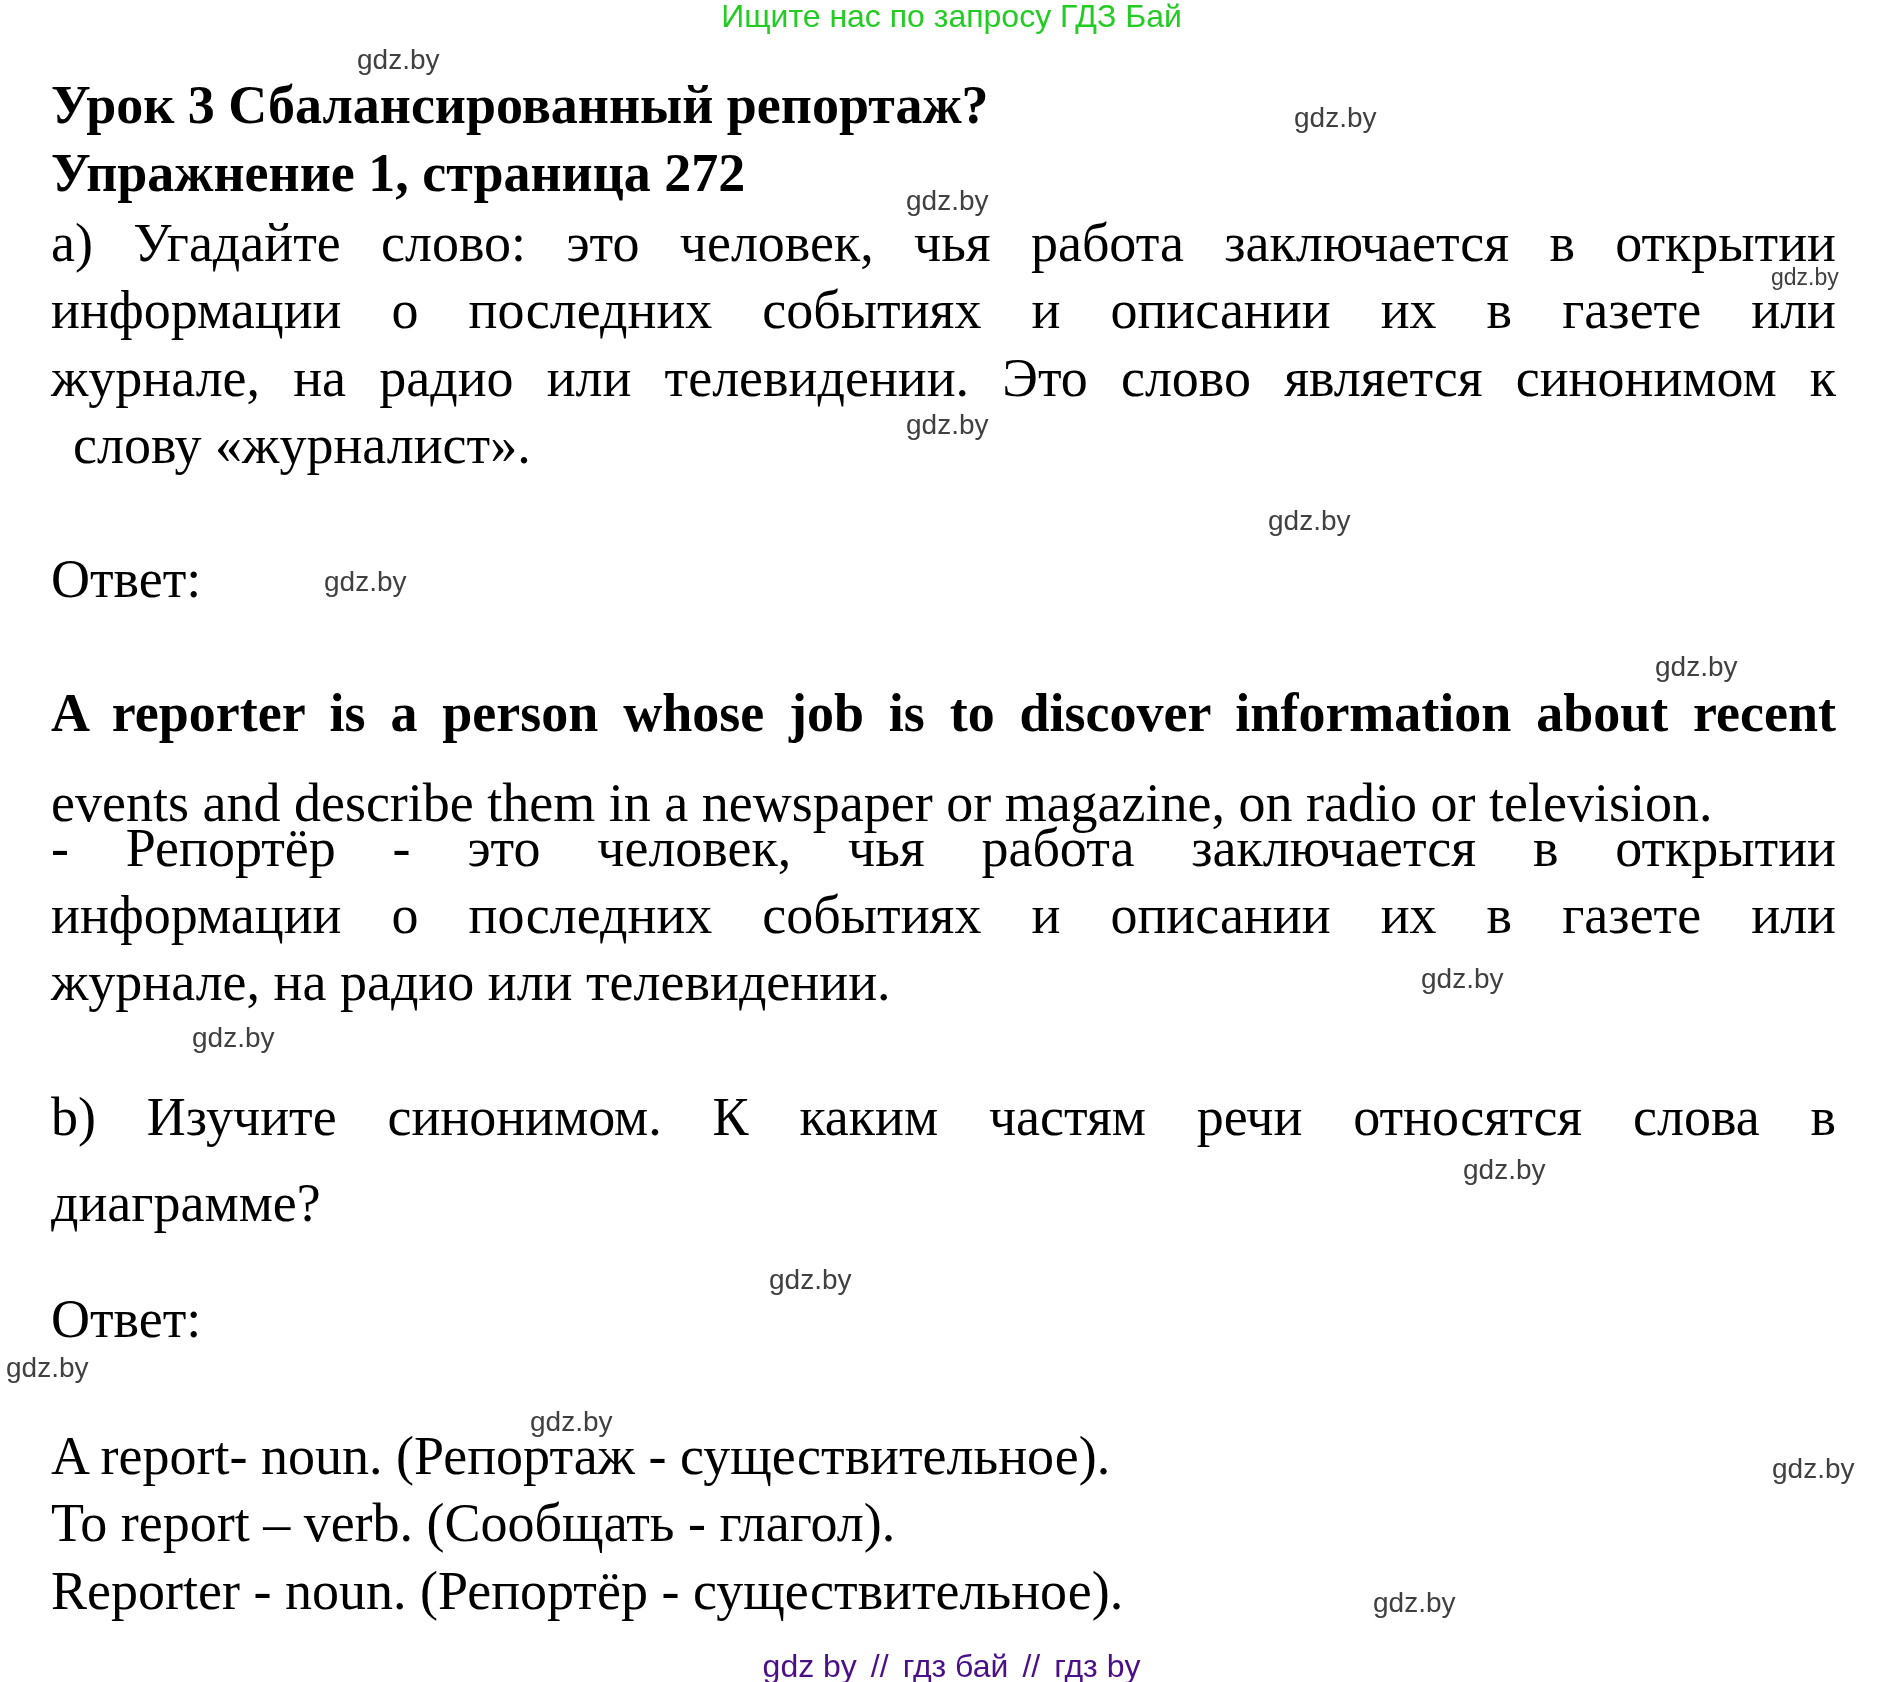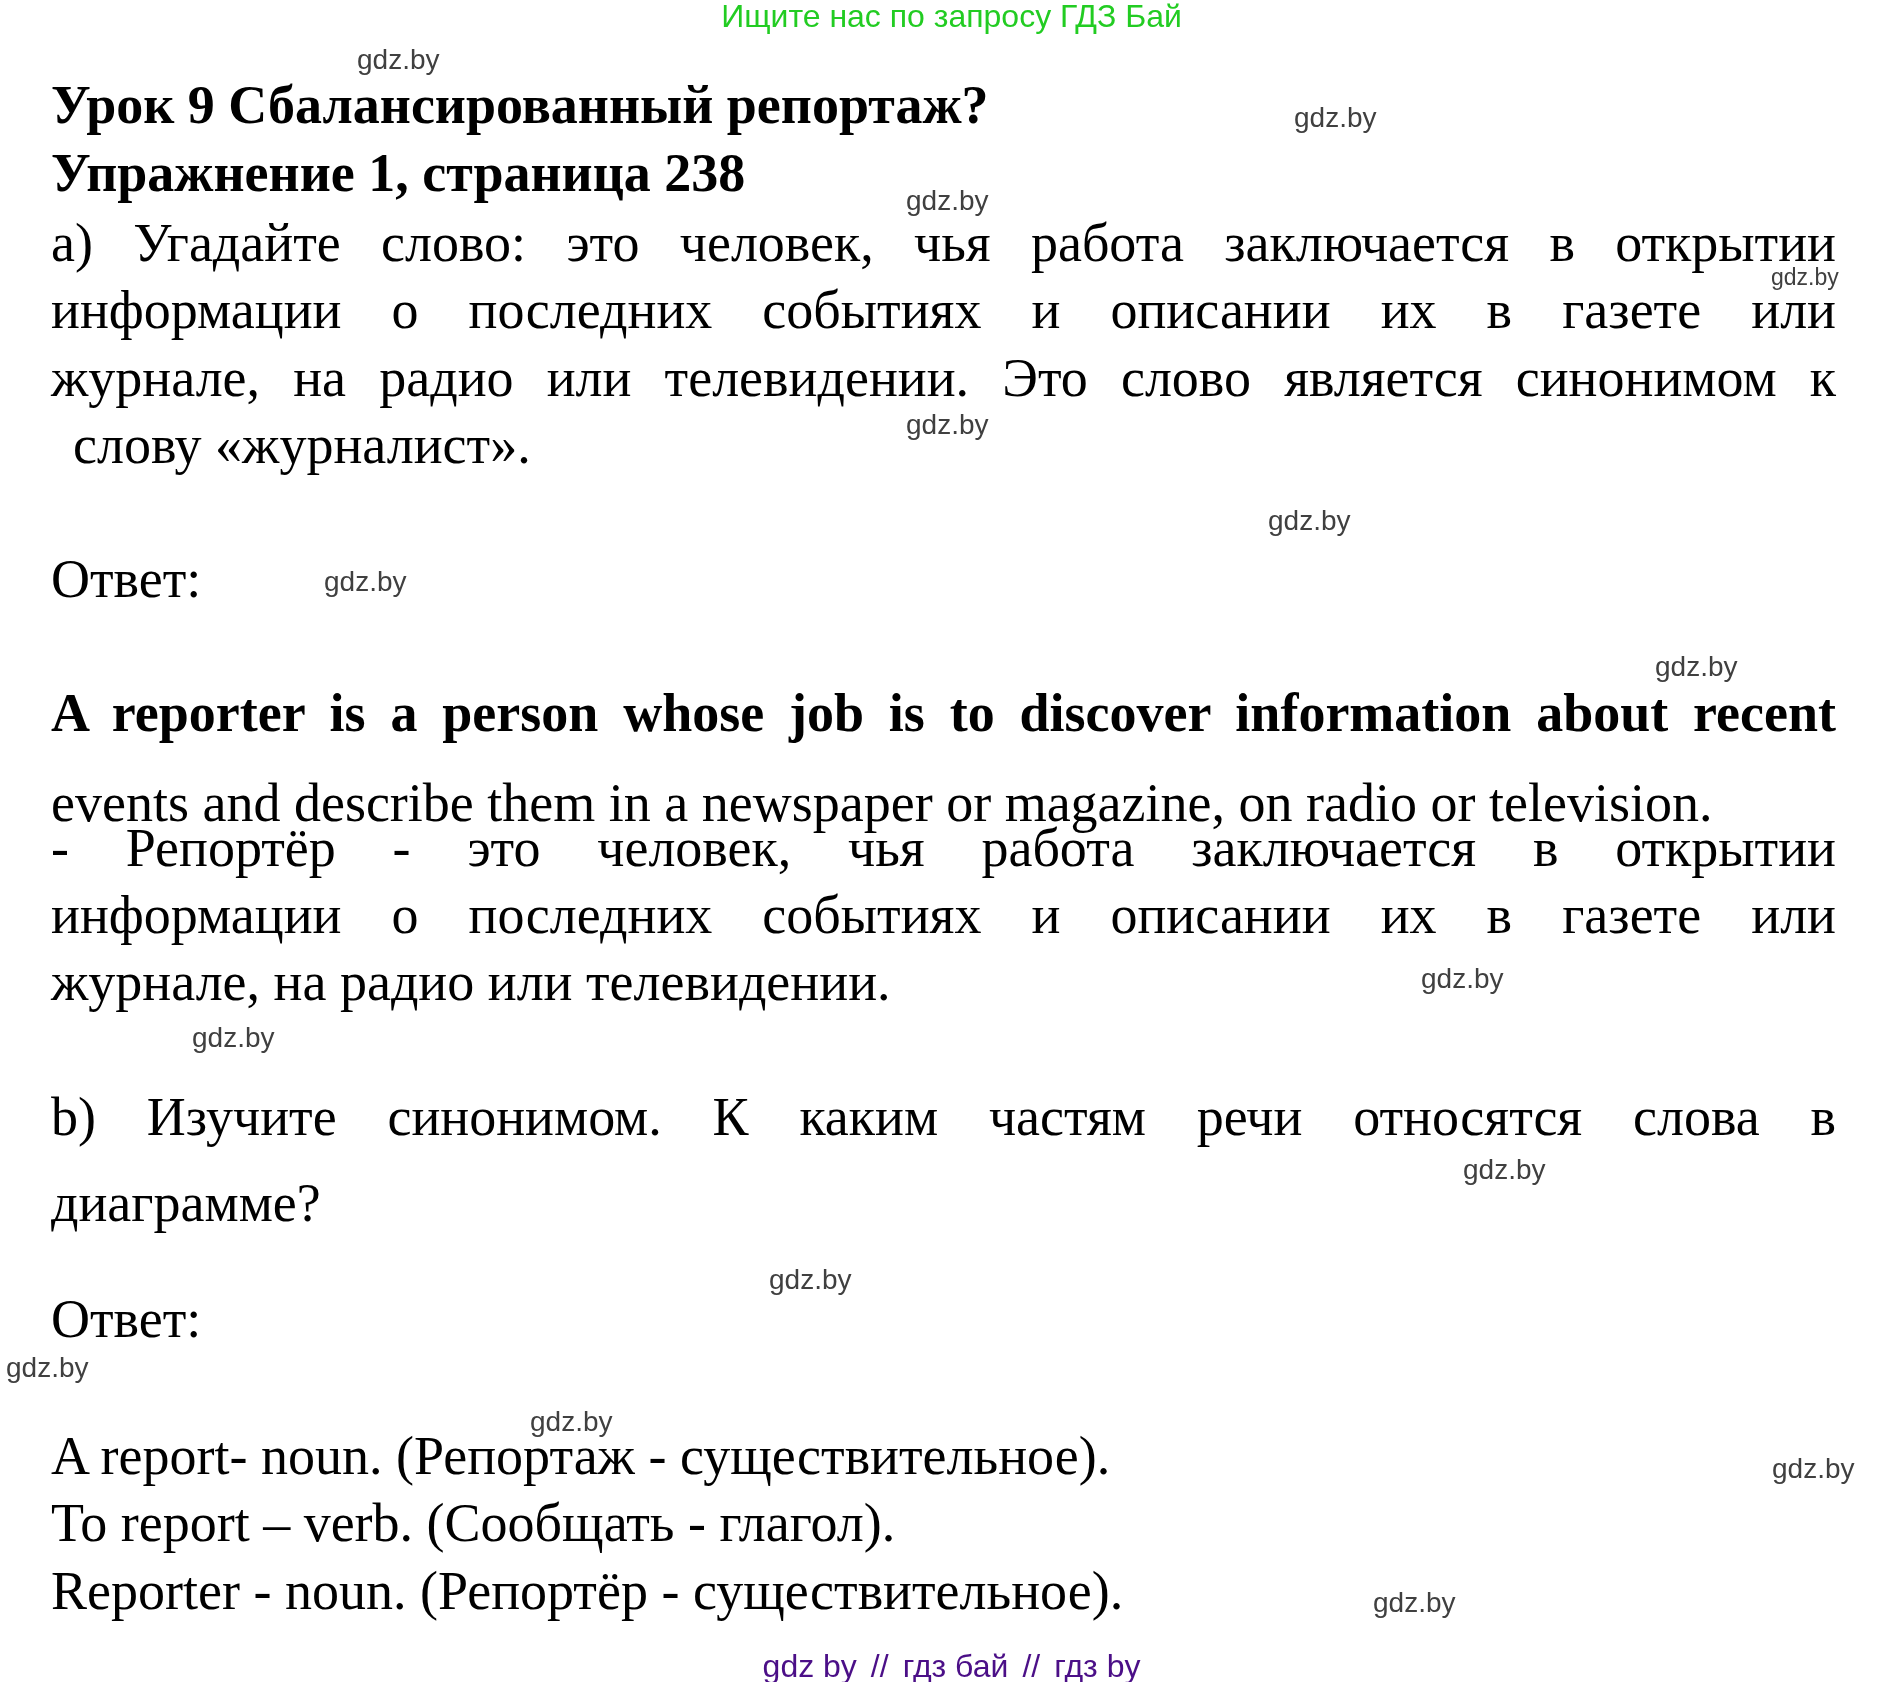--- a/index.html
+++ b/index.html
@@ -13,22 +13,22 @@
   .title { left:51px; font-size:54px; font-weight:bold; line-height:66px; }
   .line { left:51px; width:1785px; font-size:54px; line-height:67px; white-space:nowrap; }
   .just { text-align:justify; text-align-last:justify; }
   .wm { font-size:28px; color:#404040; }
 </style>
 </head>
 <body>
 
 <div class="abs sans top-banner">Ищите нас по запросу ГДЗ Бай</div>
 
-<div class="abs serif title" style="top:72px;">Урок 9 Сбалансированный репортаж?</div>
-<div class="abs serif title" style="top:140px;">Упражнение 1, страница 238</div>
+<div class="abs serif title" style="top:72px;">Урок 3 Сбалансированный репортаж?</div>
+<div class="abs serif title" style="top:140px;">Упражнение 1, страница 272</div>
 
 <div class="abs serif line just" style="top:210px;">а) Угадайте слово: это человек, чья работа заключается в открытии</div>
 <div class="abs serif line just" style="top:277px;">информации о последних событиях и описании их в газете или</div>
 <div class="abs serif line just" style="top:345px;">журнале, на радио или телевидении. Это слово является синонимом к</div>
 <div class="abs serif line" style="top:412px;margin-left:22px;">слову «журналист».</div>
 
 <div class="abs serif line" style="top:546px;">Ответ:</div>
 
 <div class="abs serif line just" style="top:680px;font-weight:bold;">A reporter is a person whose job is to discover information about recent</div>
 <div class="abs serif line" style="top:770px;">events and describe them in a newspaper or magazine, on radio or television.</div>

